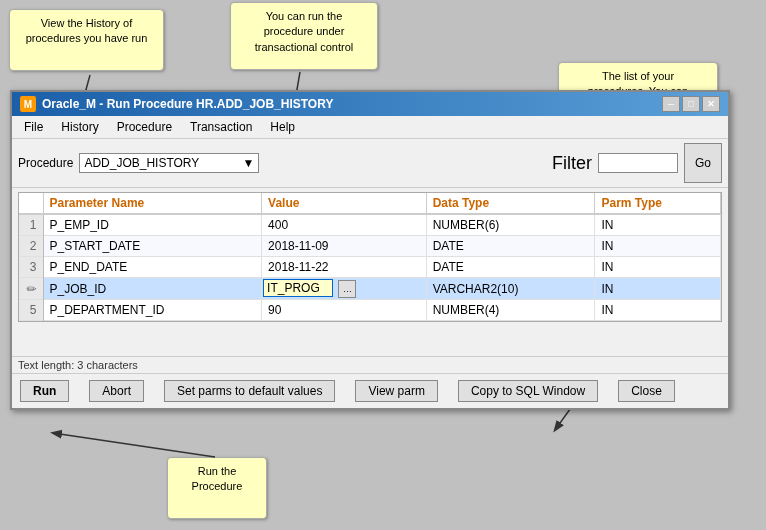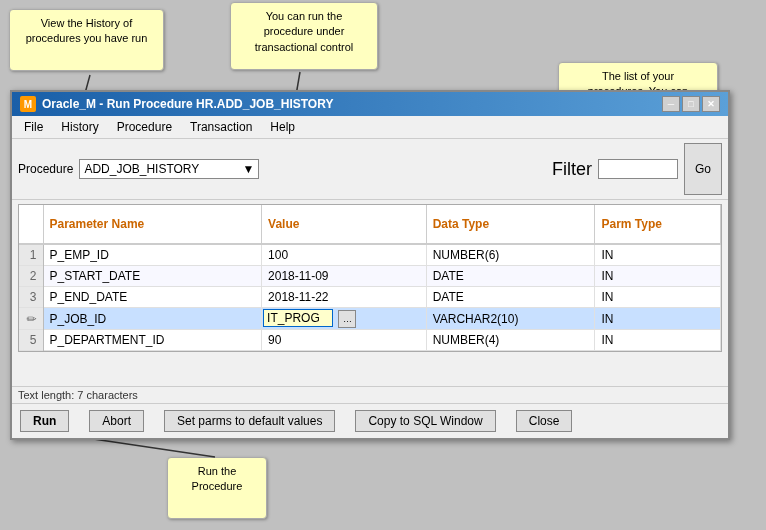--- a/index.html
+++ b/index.html
@@ -125,21 +125,21 @@
       margin-left: auto;
       font-size: 18px;
     }
     .filter-input {
       border: 1px solid #888;
       padding: 2px 4px;
       font-size: 12px;
       width: 80px;
     }
     .go-btn {
-      padding: 18px 10px;
+      padding: 12px 10px;
       background: #e0e0e0;
       border: 1px solid #888;
       font-size: 12px;
       cursor: pointer;
     }
 
     
     .table-container {
       background: white;
       margin: 4px 6px;
@@ -148,21 +148,21 @@
     }
     table {
       width: 100%;
       border-collapse: collapse;
       font-size: 12px;
     }
     thead tr {
       background: white;
     }
     thead th {
-      padding: 12px 6px;
+      padding: 3px 6px;
       text-align: left;
       font-weight: bold;
       color: #cc6600;
       border-right: 1px solid #ccc;
       border-bottom: 2px solid #ccc;
       font-size: 12px;
     }
     thead th:first-child {
       width: 24px;
       color: #666;
@@ -343,21 +343,21 @@
           <th>Parameter Name</th>
           <th>Value</th>
           <th>Data Type</th>
           <th>Parm Type</th>
         </tr>
       </thead>
       <tbody>
         <tr>
           <td>1</td>
           <td>P_EMP_ID</td>
-          <td>100</td>
+          <td>400</td>
           <td>NUMBER(6)</td>
           <td>IN</td>
         </tr>
         <tr>
           <td>2</td>
           <td>P_START_DATE</td>
           <td>2018-11-09</td>
           <td>DATE</td>
           <td>IN</td>
         </tr>
@@ -385,24 +385,25 @@
           <td>NUMBER(4)</td>
           <td>IN</td>
         </tr>
       </tbody>
     </table>
   </div>
 
   <div style="height: 30px; background:#f0f0f0;"></div>
 
   <div class="status-bar">
-    <span>Text length: 7 characters</span>
+    <span>Text length: 3 characters</span>
   </div>
 
   <div class="bottom-bar">
     <button class="bottom-btn run-btn">Run</button>
     <button class="bottom-btn">Abort</button>
     <button class="bottom-btn">Set parms to default values</button>
+    <button class="bottom-btn">View parm</button>
     <button class="bottom-btn">Copy to SQL Window</button>
     <button class="bottom-btn">Close</button>
   </div>
 
 </div>
 
 </body></html>

